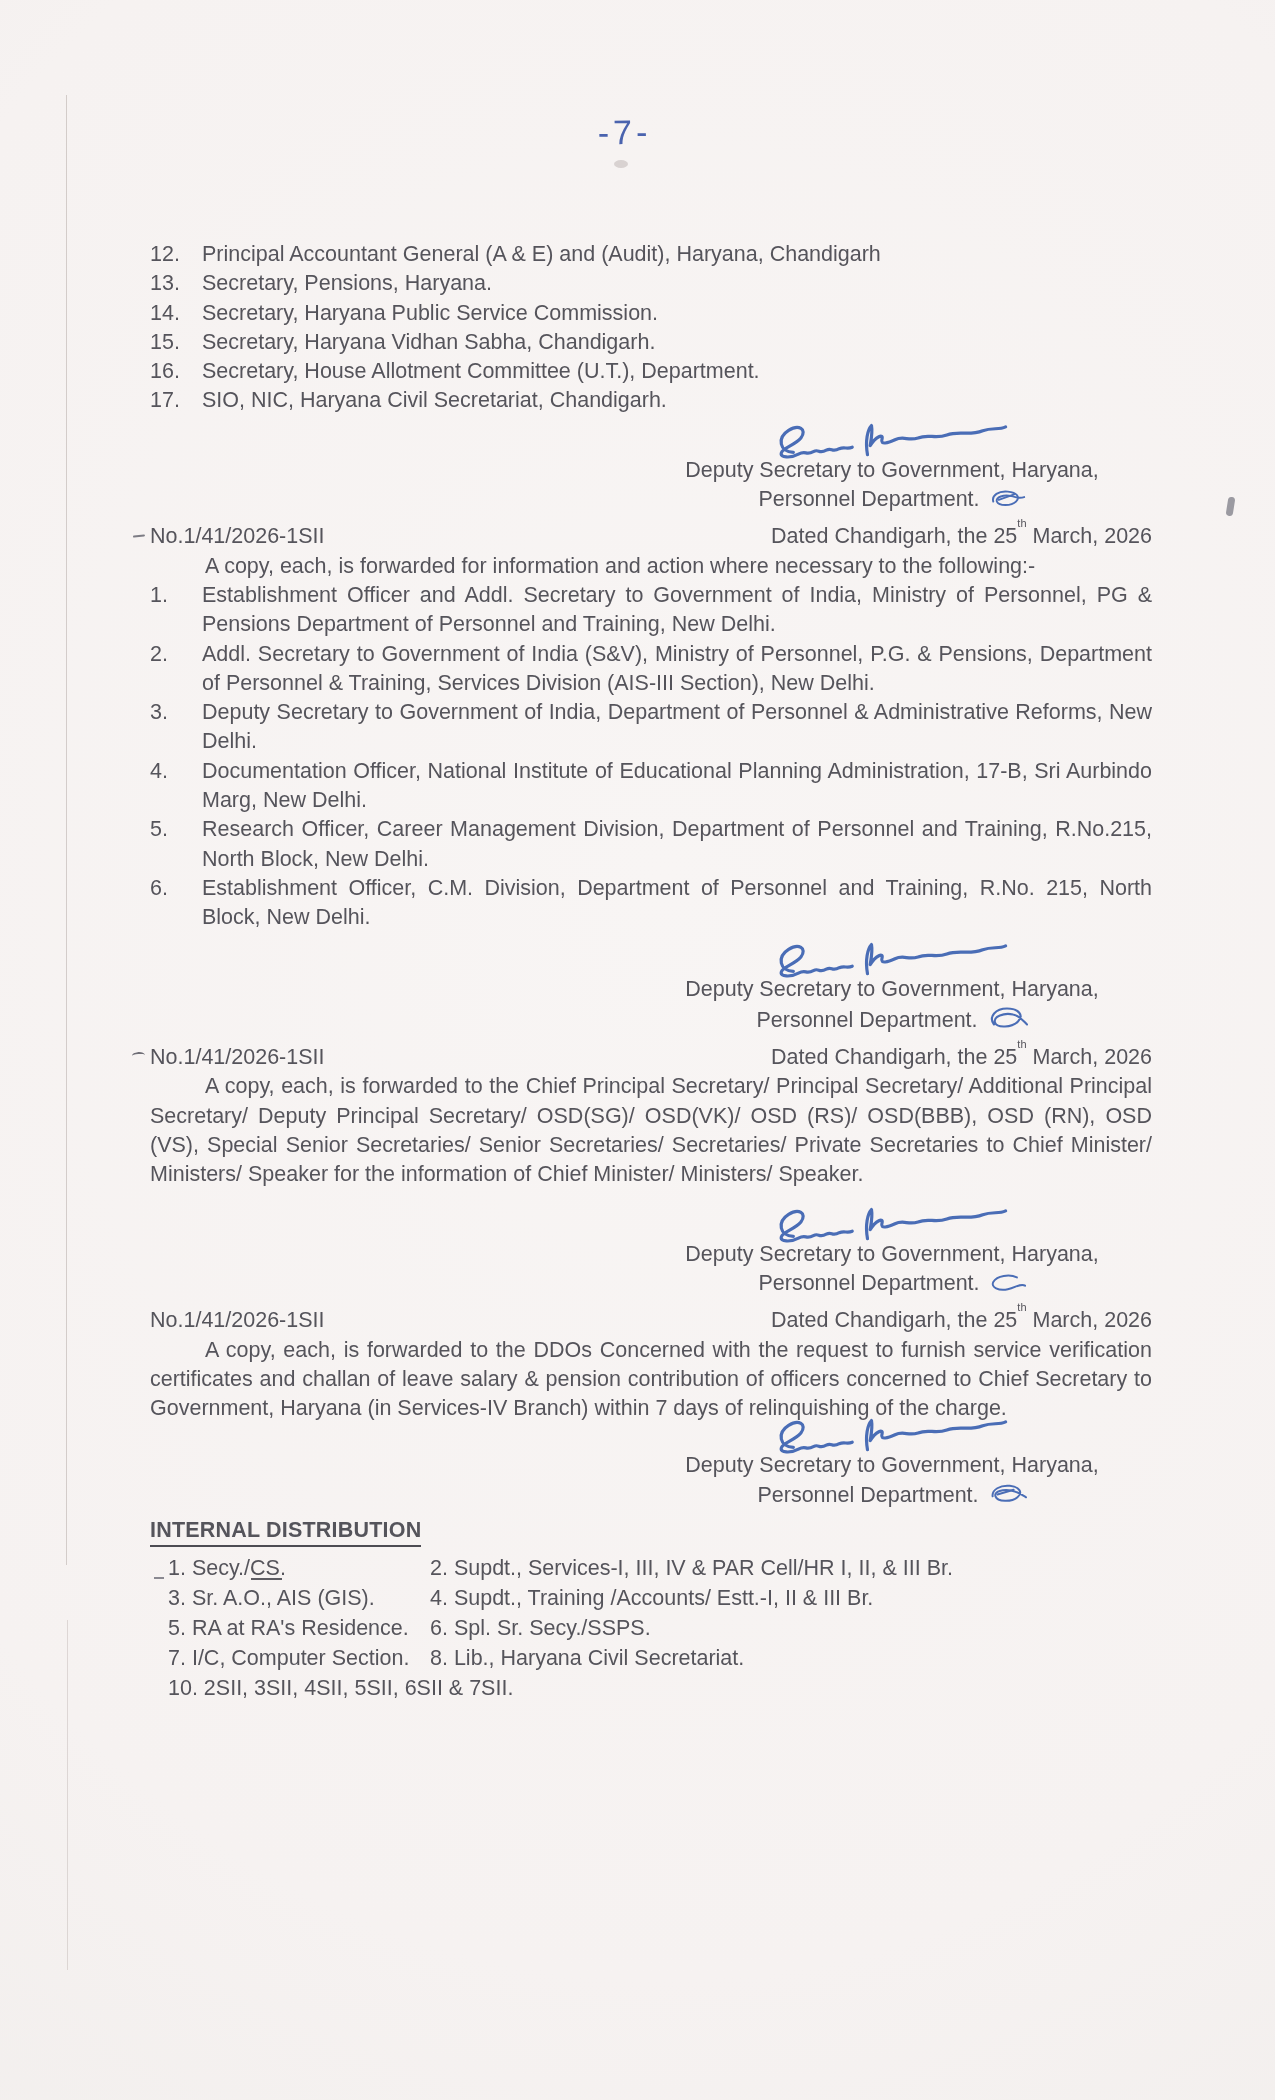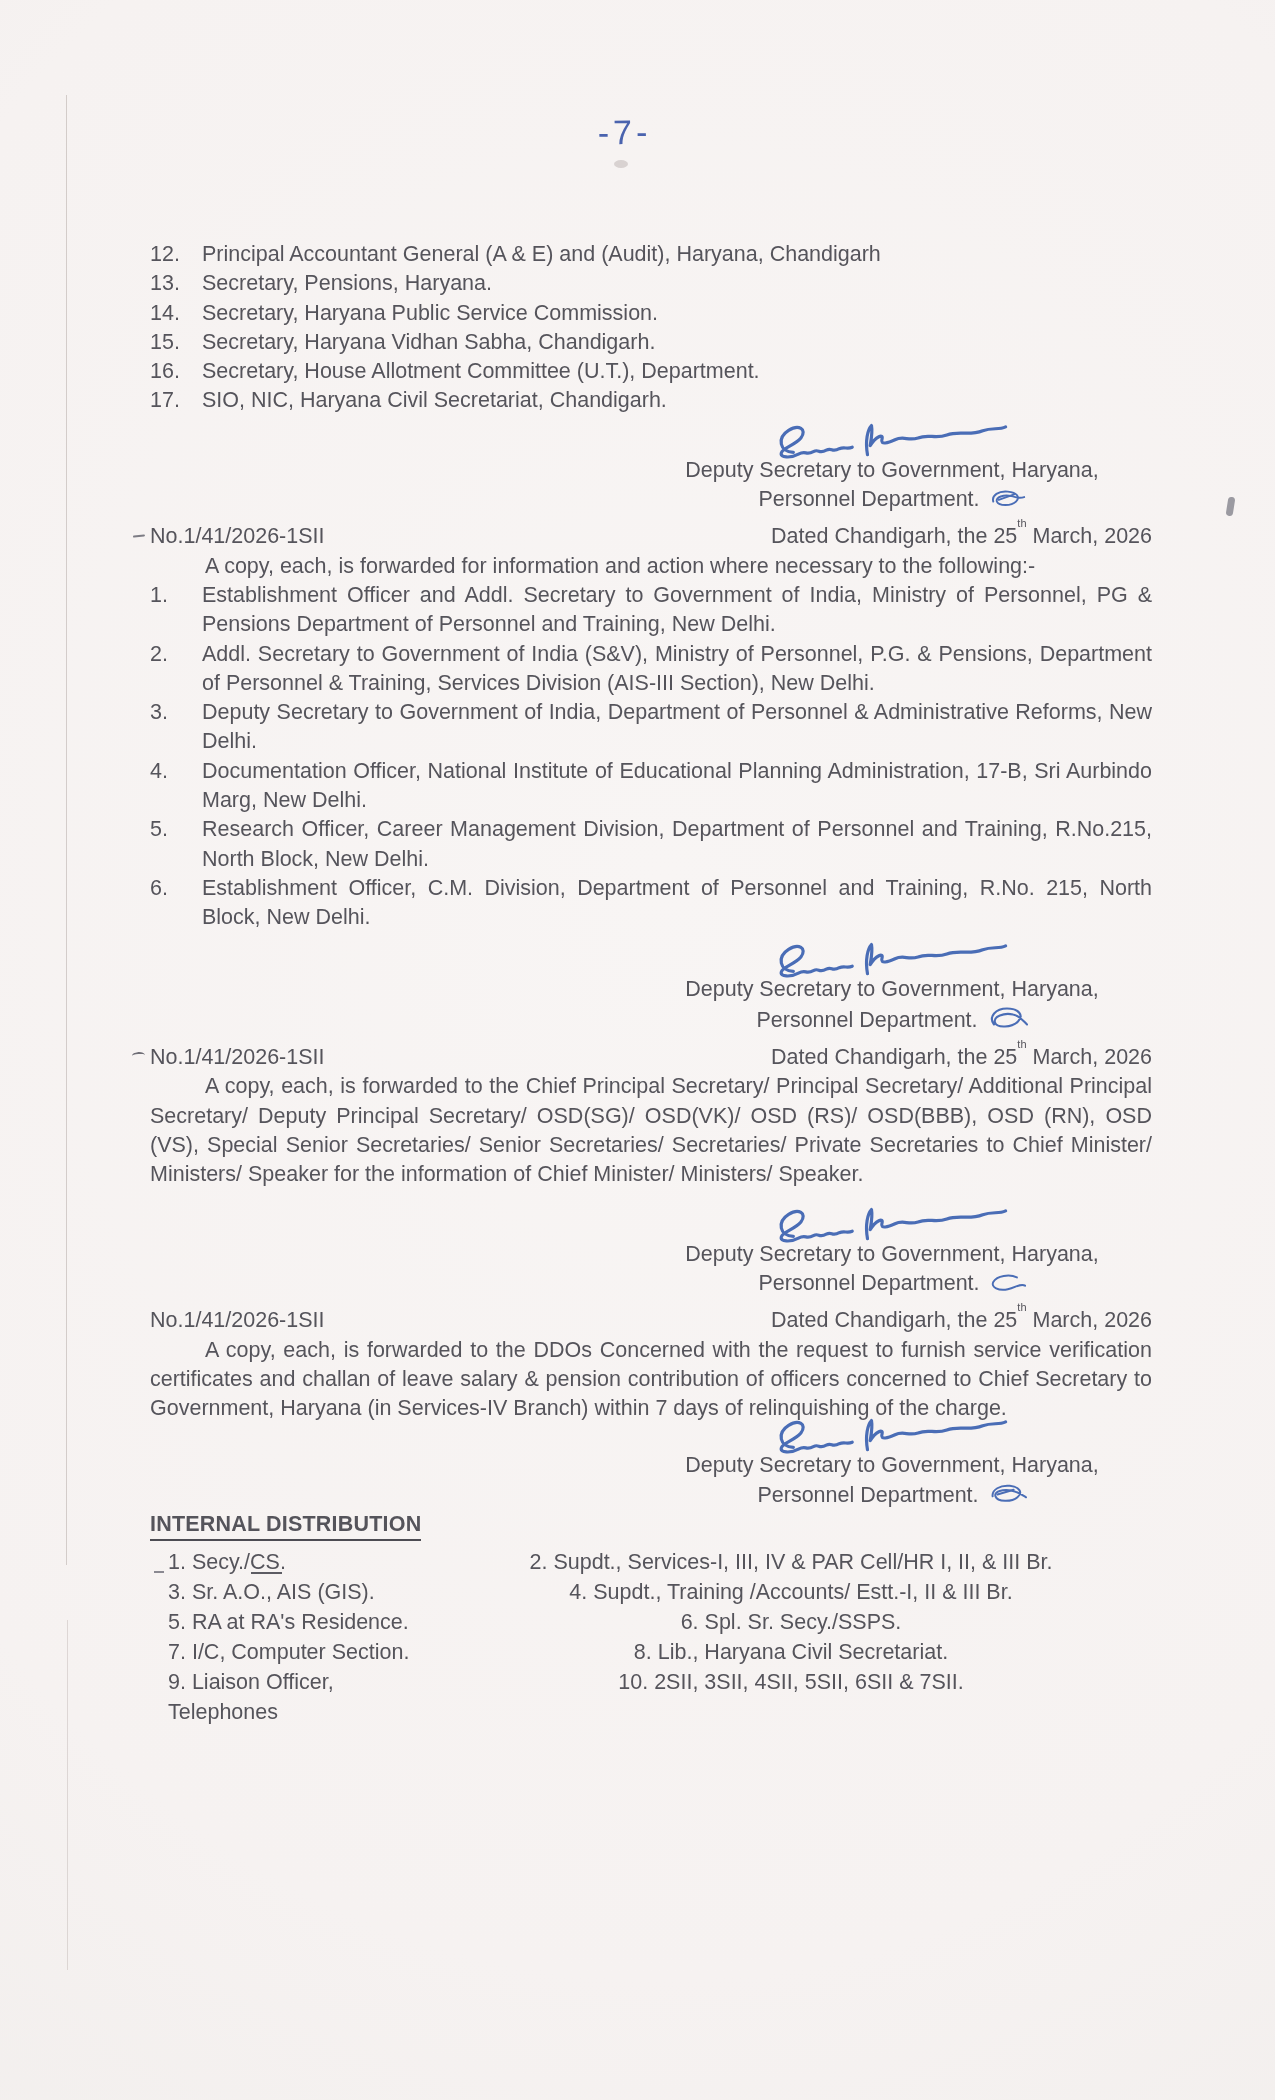--- a/index.html
+++ b/index.html
@@ -50,25 +50,25 @@
   
   .refrow{display:flex;justify-content:space-between;position:relative;margin-top:8px;align-items:center;}
   .refrow sup{font-size:11px;line-height:0;vertical-align:top;position:relative;top:1px;}
   .stray{position:absolute;background:#7d7c84;}
   .stray-dash{left:-17px;top:13px;width:12px;height:2.4px;border-radius:2px;transform:rotate(-6deg);}
   .stray-tilde{left:-18px;top:9px;width:13px;height:5px;background:none;border-top:2.2px solid #6f6e76;border-radius:60%;transform:rotate(-4deg);}
 
   .para{text-align:justify;text-indent:55px;}
 
   
-  .dist-head{font-weight:700;display:inline-block;border-bottom:2.2px solid #4d4c53;padding-bottom:0px;letter-spacing:.2px;}
+  .dist-head{font-weight:700;display:inline-block;border-bottom:2.2px solid #4d4c53;padding-bottom:0px;letter-spacing:.2px;margin-top:6px;}
   .dist{margin-left:18px;}
   .dist-row{display:flex;line-height:30px;position:relative;}
   .dist-left{flex:0 0 262px;position:relative;}
-  .dist-right{flex:1;text-align:center;}
+  .dist-right{flex:1;}
   .cs-underline{position:absolute;left:83px;bottom:3px;width:31px;height:2px;background:#5d5c63;}
   .pre-underscore{position:absolute;left:-14px;bottom:4px;width:10px;height:2.2px;background:#8a8991;}
   .gap-s{height:6px;}
 </style>
 </head>
 <body>
 
 <div class="page">
 
   <div class="fold-line fold-a"></div>
@@ -214,20 +214,19 @@
         </div>
         <div class="dist-row">
           <span class="dist-left">5. RA at RA's Residence.</span>
           <span class="dist-right">6. Spl. Sr. Secy./SSPS.</span>
         </div>
         <div class="dist-row">
           <span class="dist-left">7. I/C, Computer Section.</span>
           <span class="dist-right">8. Lib., Haryana Civil Secretariat.</span>
         </div>
         <div class="dist-row">
-          <span class="dist-left">9. Liaison Officer, Telephones</span>
           <span class="dist-right">10. 2SII, 3SII, 4SII, 5SII, 6SII &amp; 7SII.</span>
         </div>
       </div>
     </div>
 
   </div>
 </div>
 
 </body></html>

